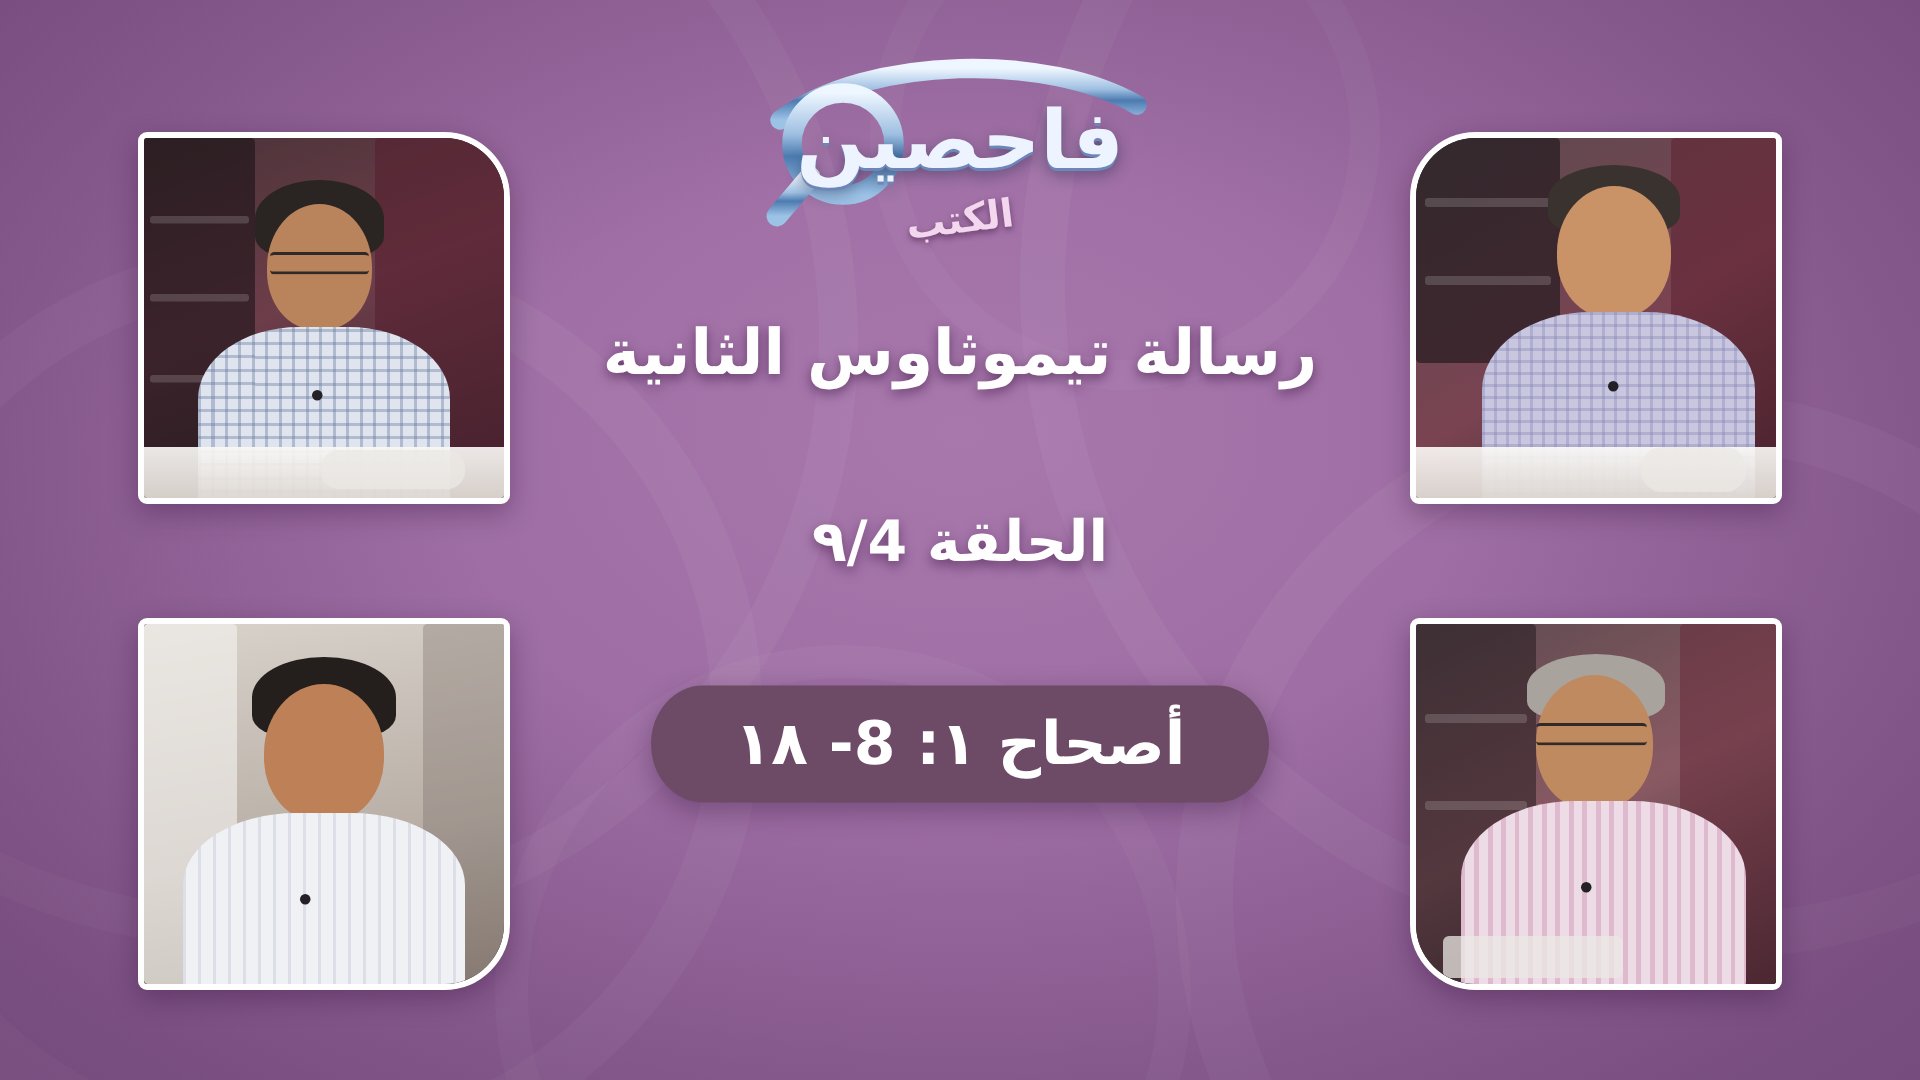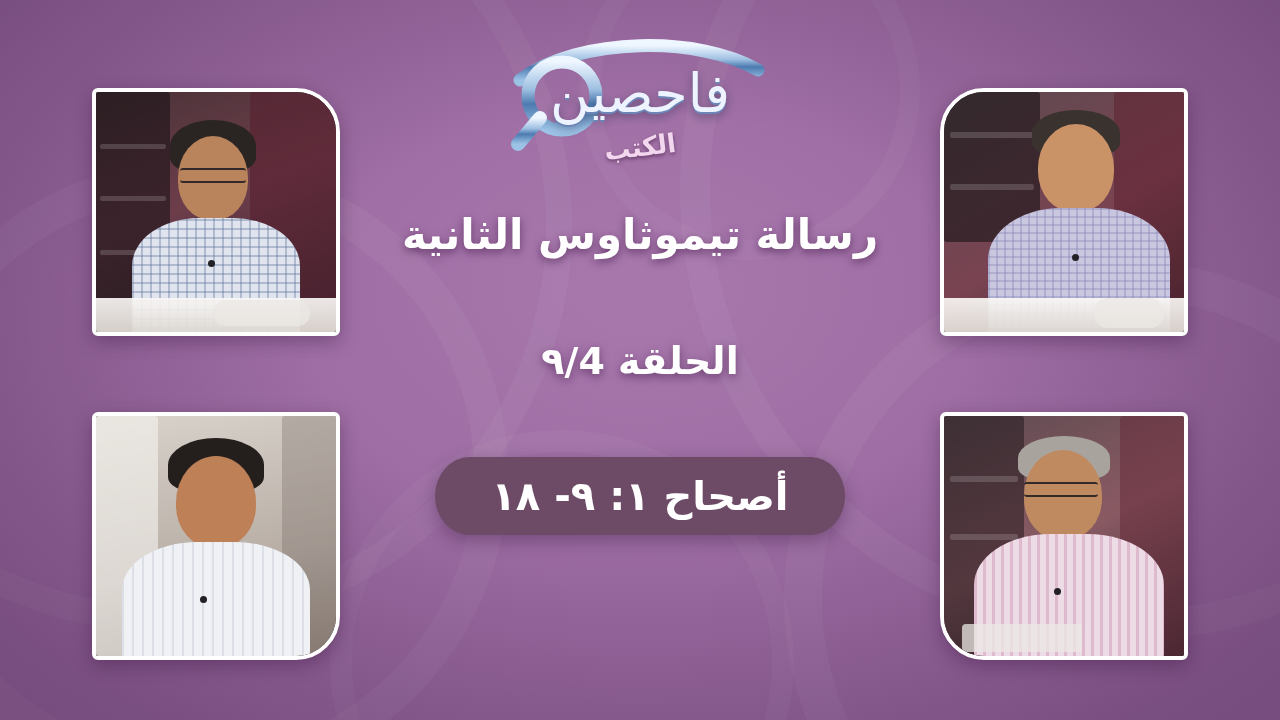--- a/index.html
+++ b/index.html
@@ -148,21 +148,21 @@
     width: 300px;
     height: 150px;
   }
   .logo-title {
     position: absolute;
     inset: 0;
     display: flex;
     align-items: center;
     justify-content: center;
     font-size: 54px;
-    font-weight: 400;
+    font-weight: 700;
     letter-spacing: -1px;
     color: #eef4ff;
     text-shadow:
       0 2px 0 #6c86b8,
       0 4px 10px rgba(20,30,60,0.45);
   }
   .logo-sub {
     position: absolute;
     left: 50%;
     bottom: 6px;
@@ -316,16 +316,16 @@
       <circle cx="72" cy="78" r="34" stroke="url(#steel)" stroke-width="13" fill="none"></circle>
       <path d="M50 100 L 28 126" stroke="url(#steel)" stroke-width="14" stroke-linecap="round" fill="none"></path>
     </svg>
     <div class="logo-title">فاحصين</div>
     <div class="logo-sub">الكتب</div>
   </div>
 
   <div class="center-col">
     <div class="program-title">رسالة تيموثاوس الثانية</div>
     <div class="episode">الحلقة ٩/4</div>
-    <div class="ref-badge">أصحاح ١: ٩- ١٨</div>
+    <div class="ref-badge">أصحاح ١: 8- ١٨</div>
   </div>
 
 </div>
 
 </body></html>

